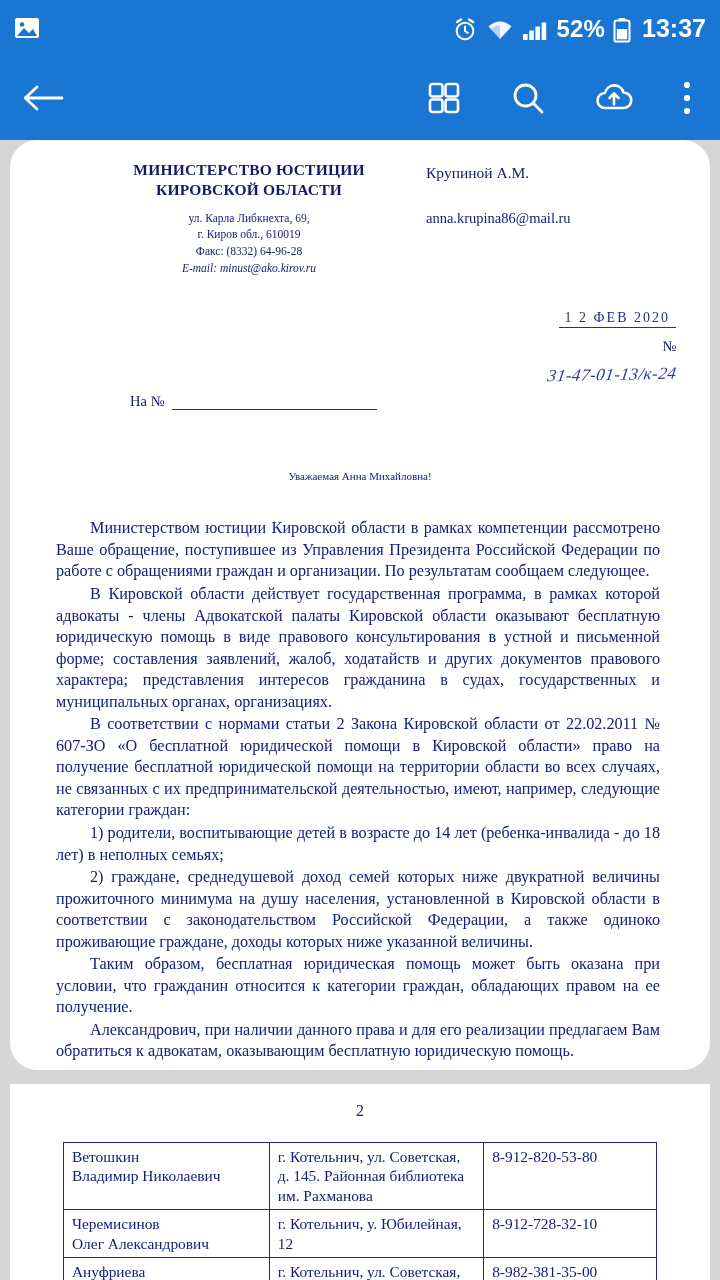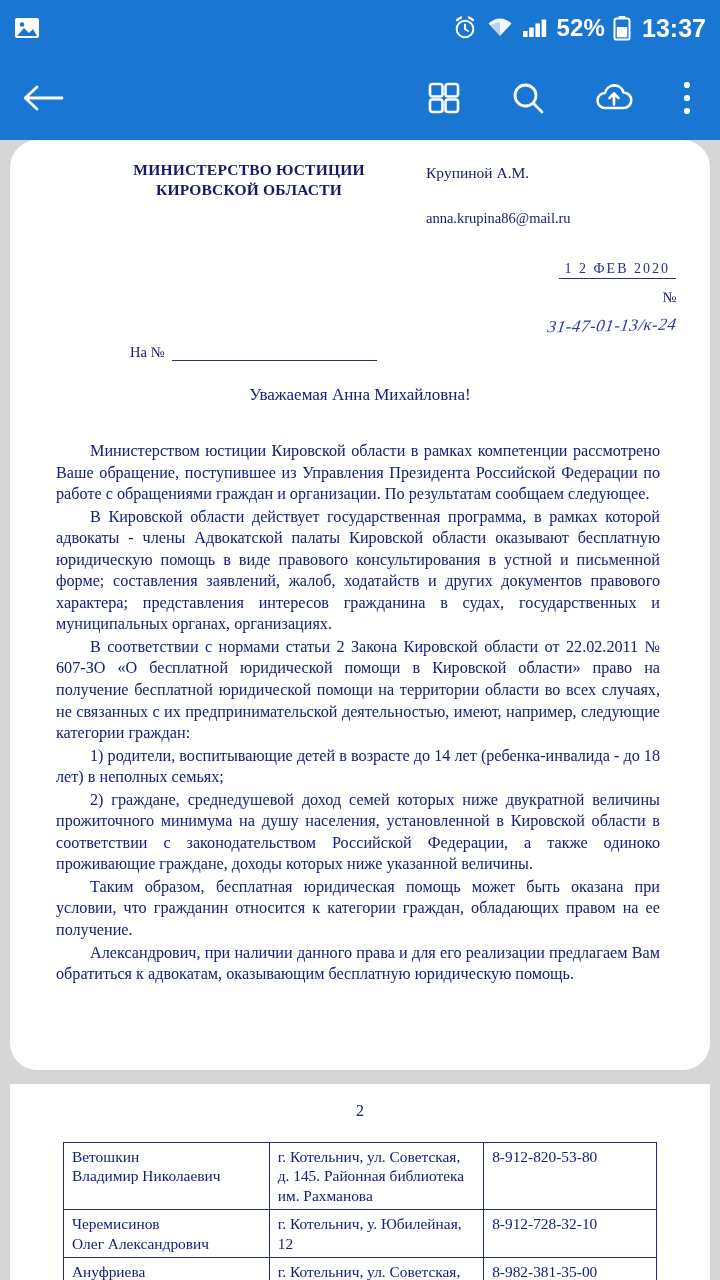--- a/index.html
+++ b/index.html
@@ -21,21 +21,21 @@
   
   .statusbar {
     height: 56px;
     background: #1976d2;
     display: flex;
     align-items: center;
     padding: 0 14px;
     color: #ffffff;
   }
   .statusbar .left { display: flex; align-items: center; gap: 10px; flex: 1; }
-  .statusbar .right { display: flex; align-items: center; gap: 8px; }
+  .statusbar .right { display: flex; align-items: flex-end; gap: 8px; }
   .sb-clock-icon { width: 26px; height: 26px; position: relative; }
   .sb-clock-icon svg { display: block; }
   .sb-battery-pct {
     font-size: 24px;
     font-weight: bold;
     letter-spacing: 0.2px;
   }
   .sb-time {
     font-size: 25px;
     font-weight: bold;
@@ -152,24 +152,24 @@
     color: #1b2170;
   }
   .nana .rule {
     display: inline-block;
     width: 205px;
     border-bottom: 1.2px solid #2a2f86;
     height: 12px;
   }
 
   .salutation {
-    margin-top: 24px;
+    margin-top: 60px;
     text-align: center;
     font-family: "Liberation Serif", serif;
-    font-size: 17px;
+    font-size: 11px;
     color: #15207a;
   }
 
   .body-text {
     margin-top: 36px;
     font-family: "Liberation Serif", serif;
     font-size: 16.2px;
     line-height: 1.33;
     color: #15207a;
     text-align: justify;
@@ -291,20 +291,26 @@
   </div>
 
   <div class="doc-area">
 
     <div class="page page1">
 
       <div class="letterhead">
         <div class="lh-left">
           <div class="lh-title">МИНИСТЕРСТВО ЮСТИЦИИ</div>
           <div class="lh-title">КИРОВСКОЙ ОБЛАСТИ</div>
+          <div class="lh-addr">
+            <div>ул. Карла Либкнехта, 69,</div>
+            <div>г. Киров обл., 610019</div>
+            <div>Факс: (8332) 64-96-28</div>
+            <div class="em">E-mail: minust@ako.kirov.ru</div>
+          </div>
         </div>
         <div class="lh-right">
           <div>Крупиной А.М.</div>
           <div class="email">anna.krupina86@mail.ru</div>
         </div>
       </div>
 
       <div class="stampline">
         <span class="stamp-date">1 2 ФЕВ 2020</span>
         <span class="stamp-no">№</span>

